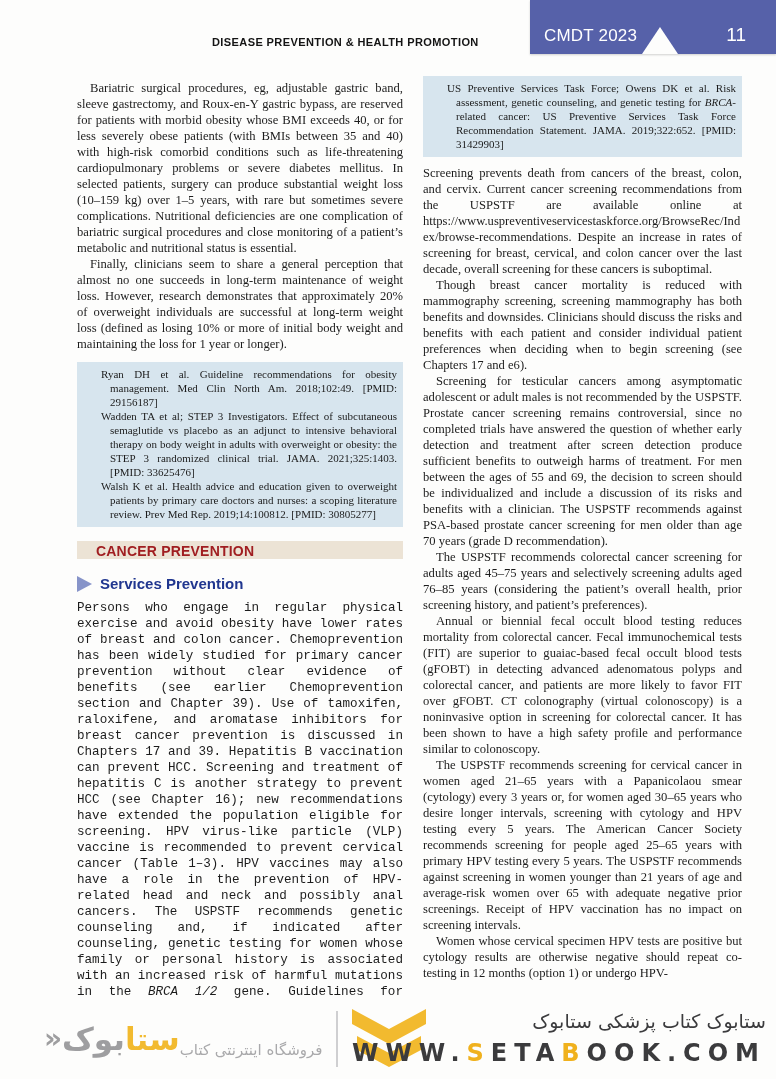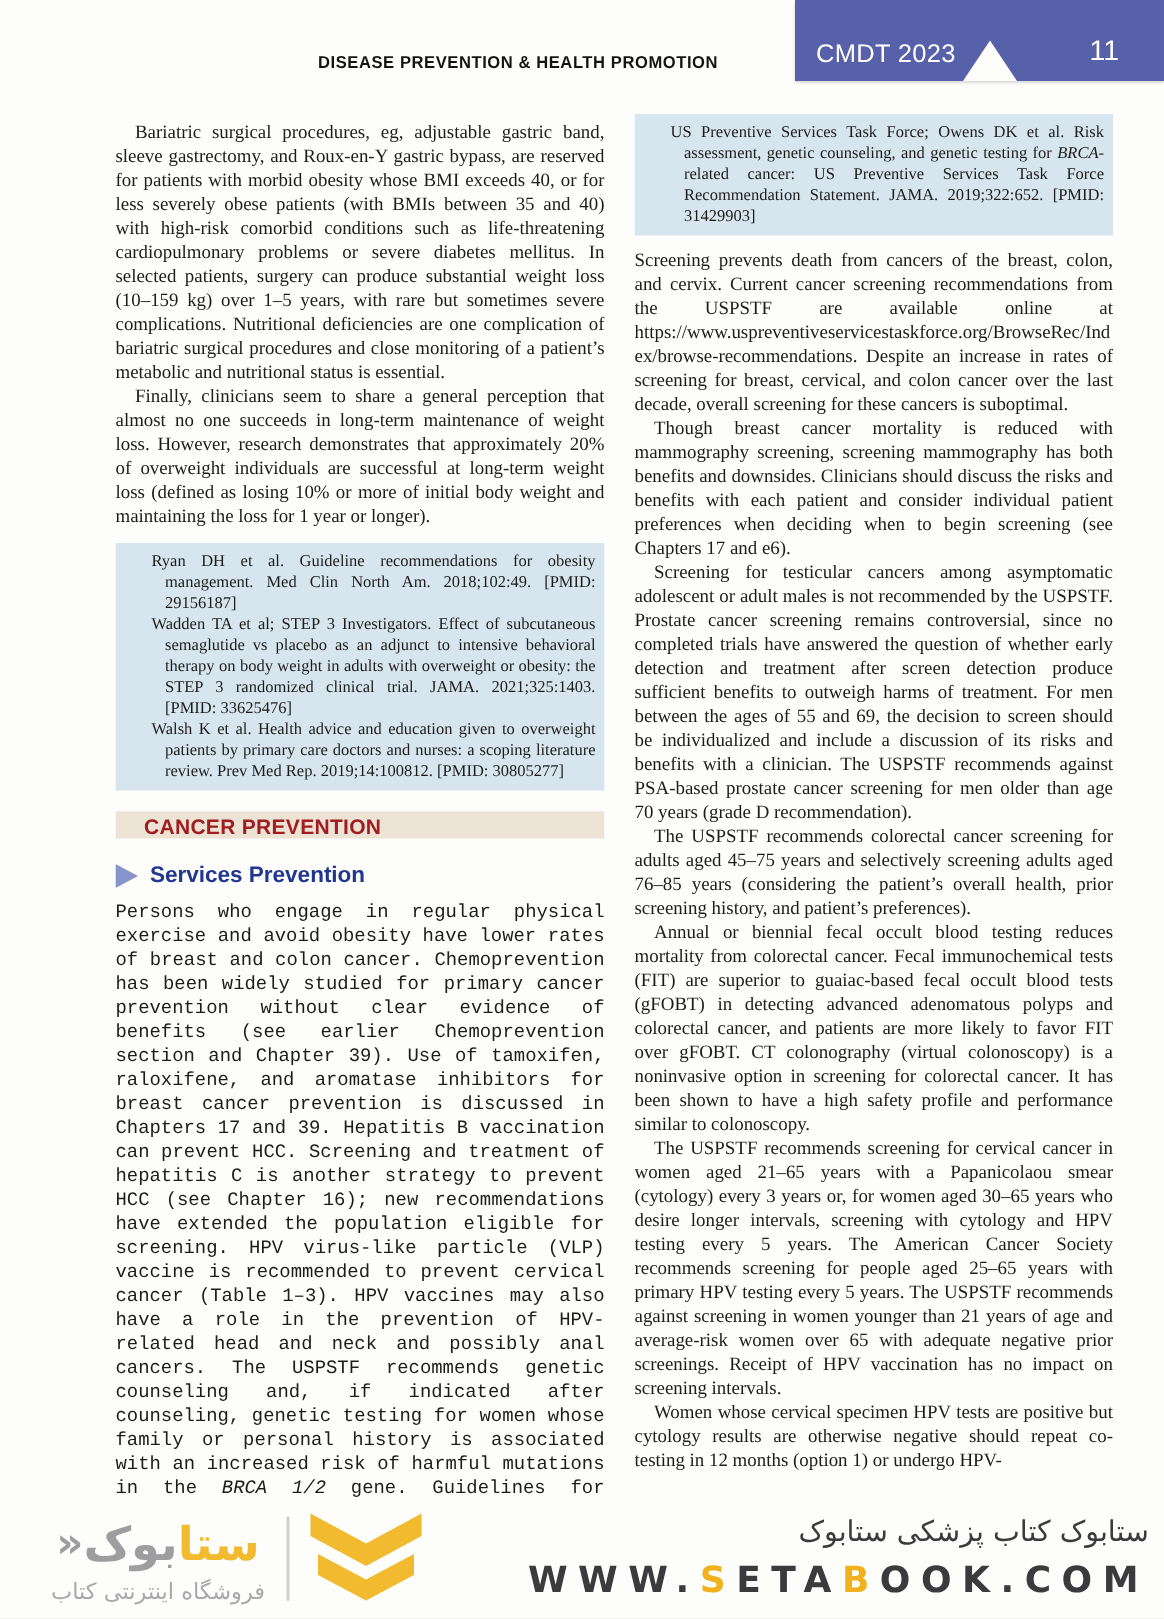--- a/index.html
+++ b/index.html
@@ -80,21 +80,21 @@
   .gap22{margin-top:22px;}
 
   
   .scan-cut{position:absolute;left:0;top:999px;width:776px;height:10px;background:#fdfdfc;}
 
   
   .footer-logo{
     position:absolute;left:34px;top:1008px;
     display:flex;align-items:center;
   }
-  .logo-text{display:flex;flex-direction:column;align-items:center;}
+  .logo-text{display:flex;flex-direction:row;align-items:flex-end;margin-left:10px;}
   .brand-row{
     direction:rtl;font-family:"DejaVu Sans",sans-serif;font-weight:bold;
     font-size:31px;line-height:40px;white-space:nowrap;
   }
   .brand-yellow{color:#f2ba2f;}
   .brand-gray{color:#9e9ea0;}
   .chevron-mark{color:#9e9ea0;font-size:28px;font-weight:bold;vertical-align:2px;}
   .logo-subtitle{
     direction:rtl;font-family:"DejaVu Sans",sans-serif;
     font-size:15px;color:#a9a9ab;margin-top:2px;white-space:nowrap;

